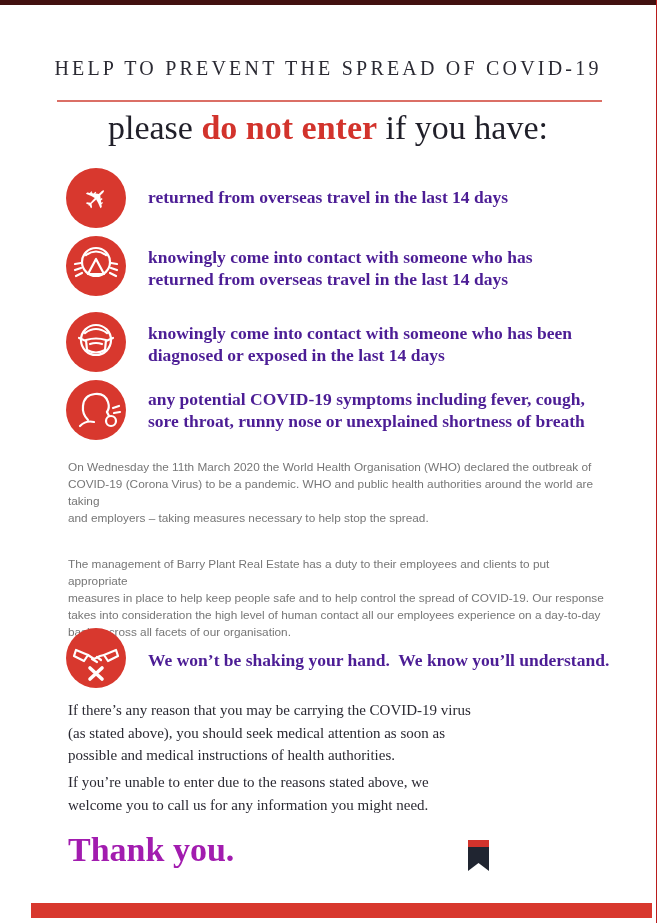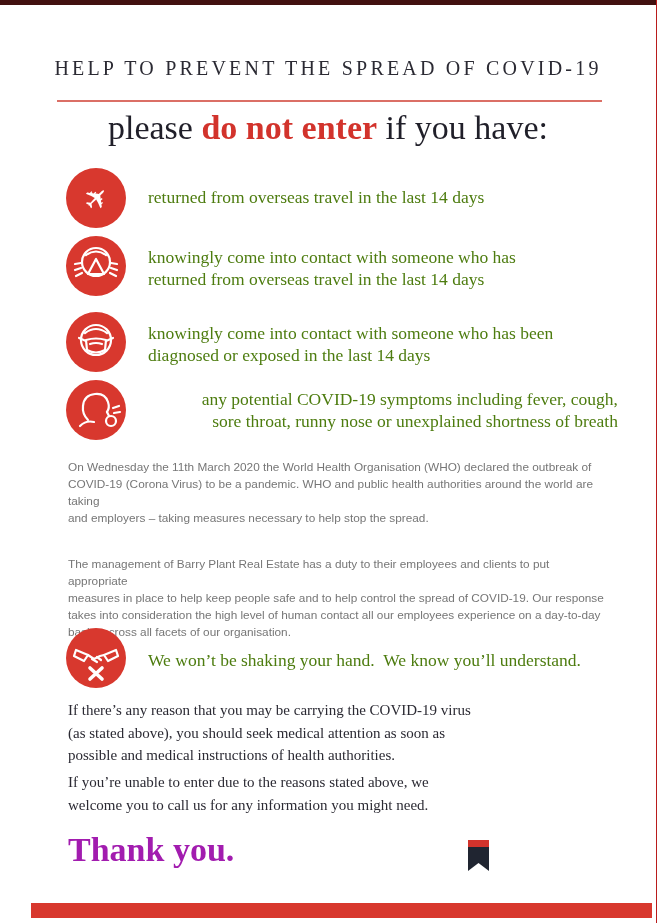--- a/index.html
+++ b/index.html
@@ -16,26 +16,26 @@
   .title{position:absolute;top:109px;left:0;width:100%;text-align:center;
          font-size:34px;color:#201f29;font-weight:500;}
   .title .em{color:#d2332c;font-weight:bold;}
 
   .circle{position:absolute;left:66px;width:60px;height:60px;border-radius:50%;background:#d8382e;}
   .circle svg{position:absolute;left:0;top:0;}
   .glyph{position:absolute;left:0;top:0;width:60px;height:60px;display:flex;align-items:center;justify-content:center;
          color:#ffffff;font-family:"DejaVu Sans",sans-serif;font-size:30px;transform:rotate(-45deg);}
 
   .item-text{position:absolute;left:148px;width:470px;font-size:17.5px;line-height:22px;
-             font-weight:normal;color:#4d7c0f;}
+             font-weight:bold;color:#4c1d95;}
 
   .c1{top:168px;} .t1{top:186px;}
   .c2{top:236px;} .t2{top:246px;}
   .c3{top:312px;} .t3{top:322px;}
-  .c4{top:380px;} .t4{top:388px;text-align:right;}
+  .c4{top:380px;} .t4{top:388px;}
   .c5{top:628px;} .t5{top:649px;}
 
   .gray-para{position:absolute;left:68px;width:540px;font-family:"Liberation Sans",sans-serif;
              font-size:11.8px;line-height:17px;color:#767676;}
   .gp1{top:459px;} .gp2{top:556px;}
 
   .serif-para{position:absolute;left:68px;width:520px;font-size:15px;line-height:22.5px;
               color:#2b2a33;font-weight:500;}
   .sp1{top:699px;} .sp2{top:771px;}
 

